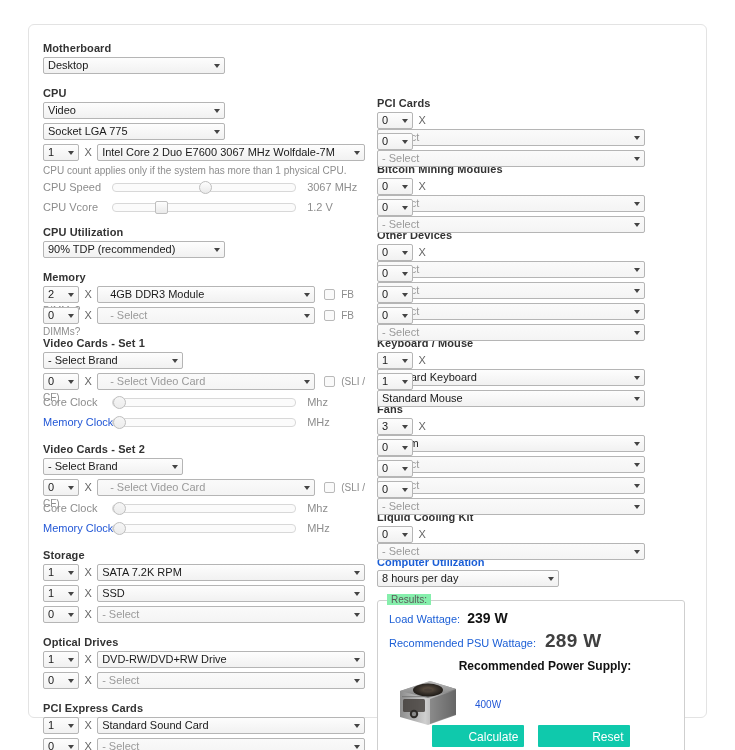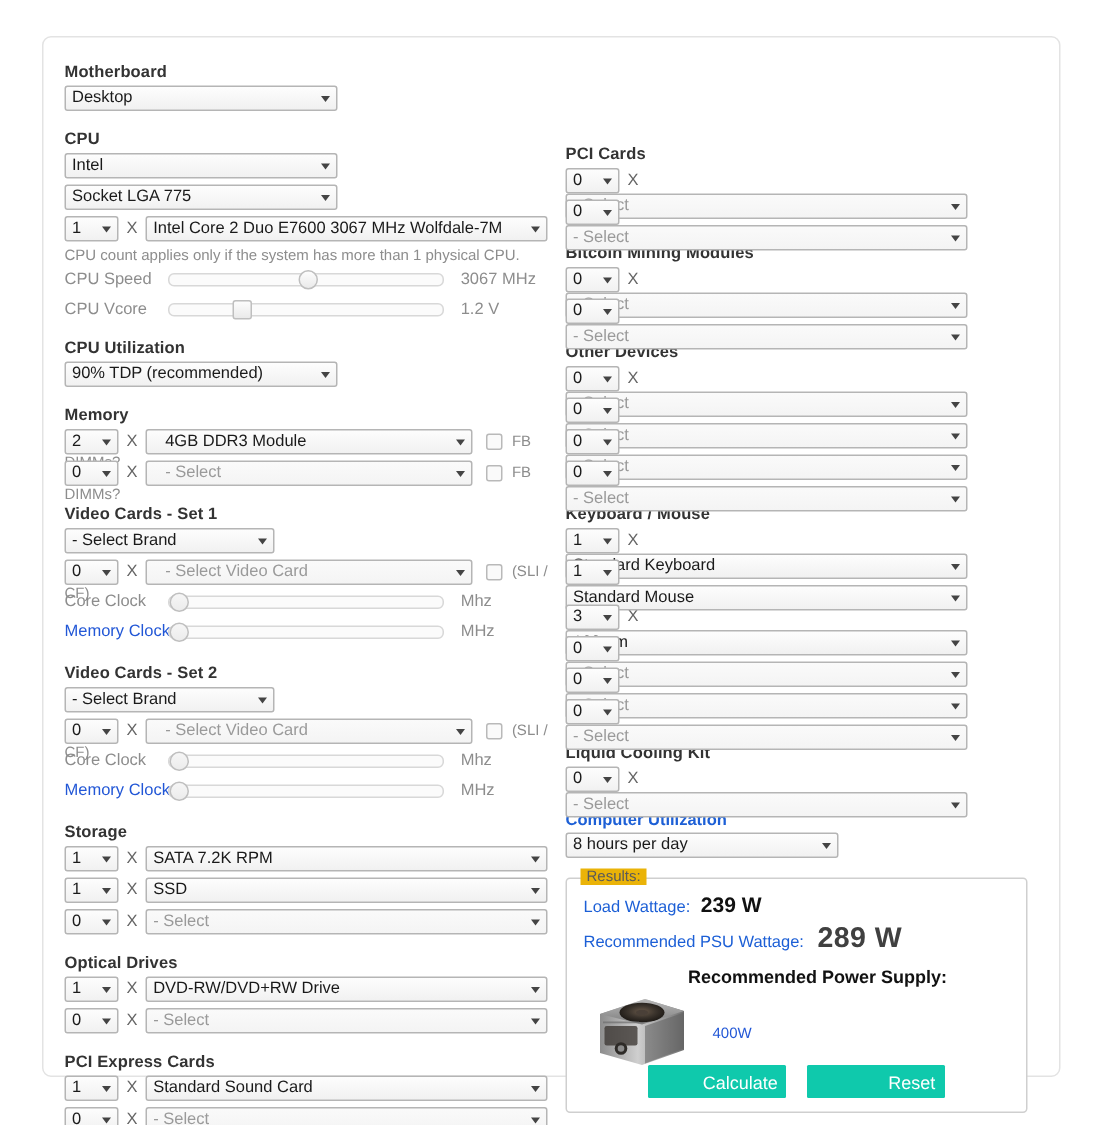--- a/index.html
+++ b/index.html
@@ -103,21 +103,21 @@
 
   .blue-head{font-weight:bold;font-size:11px;color:#1c5fd6;margin:0 0 2px 0;}
 
   
   .results{
     position:relative;margin-top:9px;
     box-sizing:border-box;width:308px;height:157px;
     border:1px solid #cfcfcf;border-radius:3px;background:#fff;
   }
   .results-legend{
-    position:absolute;top:-7px;left:9px;background:#eab308;padding:0 4px;
+    position:absolute;top:-7px;left:9px;background:#86efac;padding:0 4px;
     font-size:10px;color:#5a5a5a;
   }
   .res-line{margin:9px 0 0 11px;white-space:nowrap;}
   .res-lab{color:#1c5fd6;font-size:11px;}
   .res-val{color:#111;font-size:14px;font-weight:bold;margin-left:4px;}
   .res-line2{margin:4px 0 0 11px;white-space:nowrap;}
   .res-val-big{color:#404040;font-size:19px;font-weight:bold;margin-left:6px;letter-spacing:.3px;}
   .rec-title{text-align:center;font-weight:bold;font-size:12px;color:#111;margin:7px 0 0 28px;}
 
   .psu-area{position:relative;height:56px;margin-top:2px;}
@@ -148,21 +148,21 @@
             <span class="fakesel sel-md"><span class="sel-txt">Desktop</span></span>
             <span class="arrow"></span>
           </span>
         </div>
       </div>
 
       <div class="grp tight">
         <div class="grp-label">CPU</div>
         <div class="row">
           <span class="selwrap">
-            <span class="fakesel sel-md"><span class="sel-txt">Intel</span></span>
+            <span class="fakesel sel-md"><span class="sel-txt">Video</span></span>
             <span class="arrow"></span>
           </span>
         </div>
         <div class="row">
           <span class="selwrap">
             <span class="fakesel sel-md"><span class="sel-txt">Socket LGA 775</span></span>
             <span class="arrow"></span>
           </span>
         </div>
         <div class="row">
@@ -521,20 +521,21 @@
           </span>
           <span class="x">X</span>
           <span class="selwrap">
             <span class="fakesel item-wide"><span class="sel-txt">Standard Mouse</span></span>
             <span class="arrow"></span>
           </span>
         </div>
       </div>
 
       <div class="grp">
+        <div class="grp-label">Fans</div>
         <div class="row">
           <span class="selwrap">
             <span class="fakesel qty"><span class="sel-txt">3</span></span>
             <span class="arrow"></span>
           </span>
           <span class="x">X</span>
           <span class="selwrap">
             <span class="fakesel item-wide"><span class="sel-txt">120mm</span></span>
             <span class="arrow"></span>
           </span>

